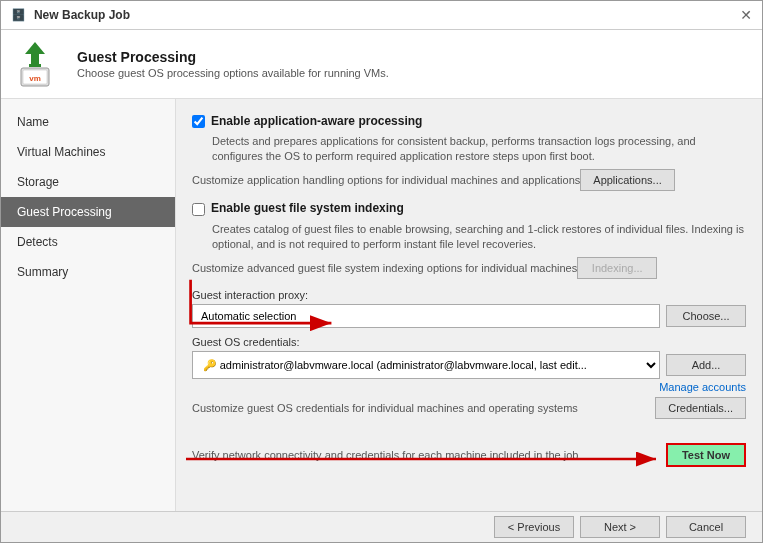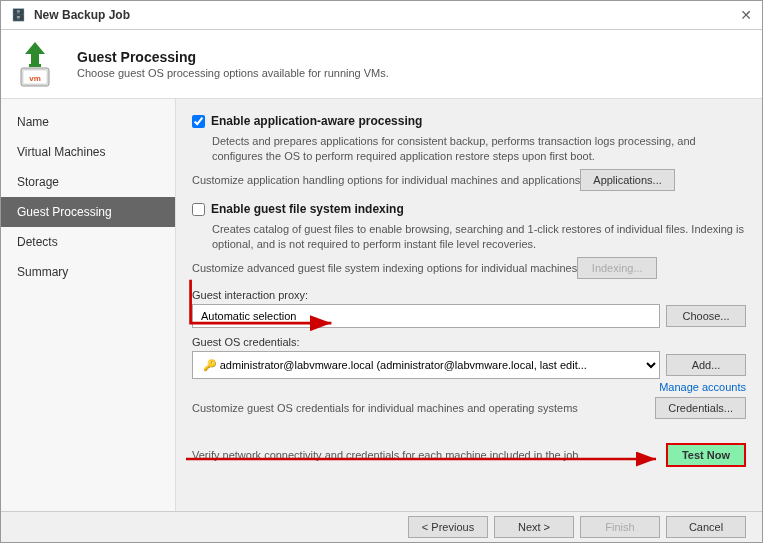--- a/index.html
+++ b/index.html
@@ -10,21 +10,21 @@
     .title-bar-close { cursor: pointer; font-size: 14px; color: #666; }
     .header-section { background: #fff; padding: 10px 16px; display: flex; align-items: center; gap: 12px; border-bottom: 1px solid #ddd; }
     .header-icon { width: 48px; height: 48px; display: flex; align-items: center; justify-content: center; }
     .header-text h2 { font-size: 14px; font-weight: 600; color: #1a1a1a; }
     .header-text p { font-size: 11px; color: #555; margin-top: 2px; }
     .main-content { display: flex; flex: 1; overflow: hidden; }
     .sidebar { width: 175px; background: #f7f7f7; border-right: 1px solid #ddd; padding: 8px 0; }
     .sidebar-item { padding: 8px 16px; cursor: pointer; color: #333; font-size: 12px; }
     .sidebar-item.active { background: #666; color: #fff; }
     .content { flex: 1; padding: 14px 16px; overflow-y: auto; background: #f0f0f0; }
-    .checkbox-row { display: flex; align-items: flex-end; gap: 6px; margin-bottom: 6px; }
+    .checkbox-row { display: flex; align-items: center; gap: 6px; margin-bottom: 6px; }
     .checkbox-row input[type="checkbox"] { margin-top: 2px; cursor: pointer; }
     .checkbox-label { font-size: 12px; font-weight: 600; color: #1a1a1a; }
     .description-text { font-size: 11px; color: #555; margin: 2px 0 4px 20px; line-height: 1.4; }
     .customize-row { display: flex; align-items: center; margin: 4px 4px 10px 0; }
     .customize-text { font-size: 11px; color: #555; }
     .btn { padding: 4px 12px; font-size: 11px; background: #e1e1e1; border: 1px solid #aaa; cursor: pointer; color: #333; min-width: 80px; text-align: center; }
     .btn:disabled { color: #aaa; cursor: default; }
     .field-label { font-size: 11px; color: #333; margin-bottom: 3px; margin-top: 8px; }
     .input-row { display: flex; align-items: center; gap: 6px; margin-bottom: 6px; }
     .input-field { flex: 1; padding: 4px 8px; font-size: 11px; border: 1px solid #aaa; background: #fff; height: 24px; }
@@ -163,16 +163,15 @@
         <span class="test-now-text">Verify network connectivity and credentials for each machine included in the job</span>
         <button class="btn-test">Test Now</button>
       </div>
 
     </div>
   </div>
 
   <div class="footer">
     <button class="btn">&lt; Previous</button>
     <button class="btn">Next &gt;</button>
-    <button class="btn" disabled="">Finish</button>
     <button class="btn">Cancel</button>
   </div>
 </div>
 
 </body></html>

